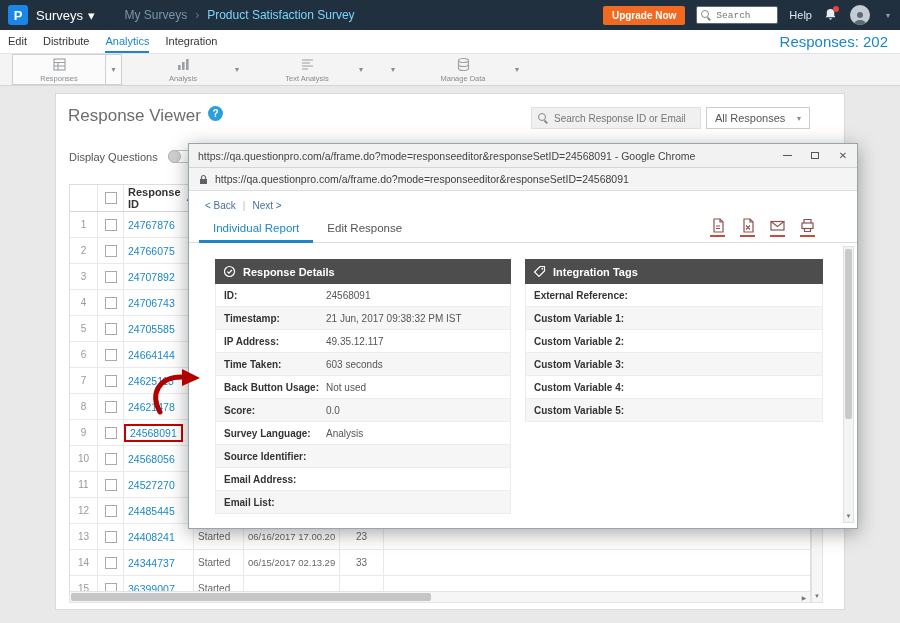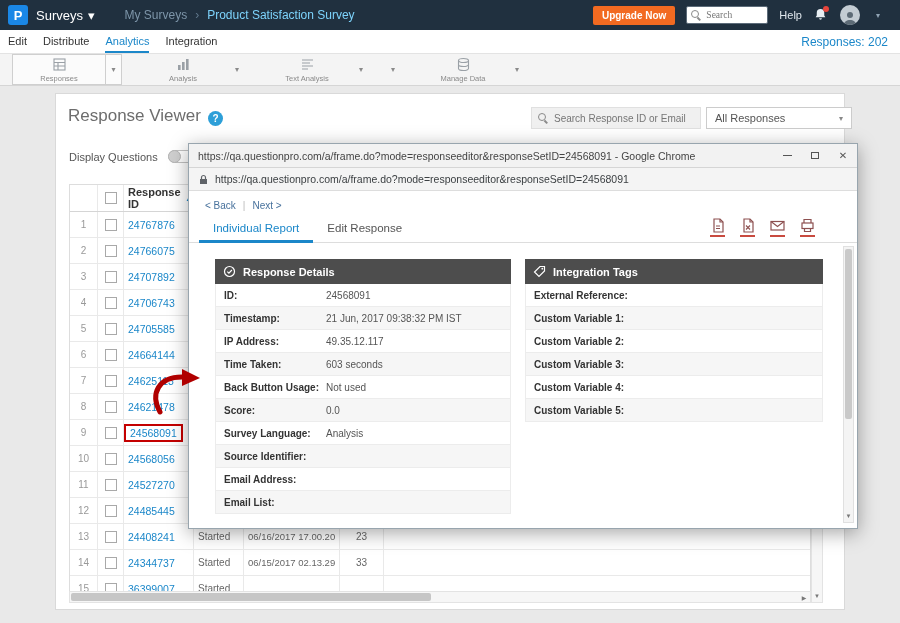--- a/index.html
+++ b/index.html
@@ -9,57 +9,57 @@
   
   #topbar{position:absolute;top:0;left:0;width:900px;height:30px;background:#20303f;display:flex;align-items:center;z-index:10}
   .logo{width:20px;height:20px;background:#1a87e6;border-radius:3px;color:#fff;font-weight:bold;display:flex;align-items:center;justify-content:center;font-size:13px;margin-left:8px;cursor:pointer}
   .product{display:flex;align-items:center;margin-left:8px;cursor:pointer}
   .product span{color:#fff;font-size:13px}
   .tb-caret{font-size:8px;color:#8fa3b3;margin-left:5px}
   .crumbs{display:flex;align-items:center;margin-left:30px;gap:8px}
   .crumb-parent{color:#7d95a9;font-size:12px;cursor:pointer}
   .crumb-sep{color:#60788c;font-size:12px}
   .crumb-current{color:#7dd3fc;font-size:12px}
-  .tb-right{margin-left:auto;display:flex;align-items:center;gap:11px;padding-right:20px}
+  .tb-right{margin-left:auto;display:flex;align-items:center;gap:11px;padding-right:10px}
   .upgrade{background:#f26a21;color:#fff;border:0;font-size:10px;font-weight:bold;padding:4px 9px;border-radius:2px;font-family:inherit;cursor:pointer}
   .tb-search{width:82px;height:18px;background:#fff;border:1px solid #5c6b79;border-radius:2px;display:flex;align-items:center;padding:0 4px;gap:4px}
-  .tb-search input{border:0;outline:none;background:transparent;width:58px;font-size:9.5px;color:#666;font-family:Liberation Serif, serif}
+  .tb-search input{border:0;outline:none;background:transparent;width:58px;font-size:9.5px;color:#666;font-family:Liberation Mono, monospace}
   .help{color:#dfe6ec;font-size:11px;cursor:pointer}
   .bell{position:relative;width:16px;height:16px;cursor:pointer}
   .bell .dot{position:absolute;top:-1px;right:0;width:6px;height:6px;background:#e7453c;border-radius:50%}
   .avatar{width:20px;height:20px;border-radius:50%;background:#c3ccd3;overflow:hidden;display:flex;align-items:flex-end;justify-content:center;cursor:pointer}
 
   
   .mag{position:relative;width:11px;height:11px;display:inline-block;flex:0 0 auto}
   .mag::before{content:"";position:absolute;width:6px;height:6px;border:1.5px solid #8a8a8a;border-radius:50%;left:0;top:0}
   .mag::after{content:"";position:absolute;width:4px;height:1.5px;background:#8a8a8a;transform:rotate(45deg);left:6px;top:8px}
 
   
   #navrow{position:absolute;top:30px;left:0;width:900px;height:23px;background:#fff;display:flex;align-items:stretch;padding:0 12px 0 8px}
   .ntab{font-size:11px;color:#333;margin-right:16px;display:flex;align-items:center;border-bottom:2px solid transparent;cursor:pointer}
   .ntab.active{color:#1b87c9;border-bottom-color:#1b87c9}
-  #resp-count{margin-left:auto;color:#1b87c9;font-size:12px;display:flex;align-items:center}
+  #resp-count{margin-left:auto;color:#1b87c9;font-size:15px;display:flex;align-items:center}
 
   
   #toolbar{position:absolute;top:53px;left:0;width:900px;height:33px;background:#f4f4f4;border-top:1px solid #e3e3e3;border-bottom:1px solid #d5d5d5;display:flex;align-items:stretch;padding-left:12px}
   .tg{display:flex;margin-right:14px;border:1px solid transparent}
   .tg.sel{background:#fbfbfb;border-color:#cfcfcf}
   .tg-main{width:92px;display:flex;flex-direction:column;align-items:center;justify-content:center;gap:2px;cursor:pointer}
   .tlabel{font-size:7.5px;color:#8a8a8a;white-space:nowrap}
   .tg-caret{width:16px;display:flex;align-items:center;justify-content:center;font-size:8px;color:#8a8a8a;cursor:pointer}
   .tg.sel .tg-caret{border-left:1px solid #cfcfcf}
   .ticon{flex:0 0 auto}
 
   
   #card{position:absolute;left:55px;top:93px;width:790px;height:517px;background:#fff;border:1px solid #d9d9d9;z-index:1}
-  #viewer-title{position:absolute;left:12px;top:12px;font-size:17px;color:#6d6d6d;font-weight:400;display:flex;align-items:flex-end;gap:7px}
+  #viewer-title{position:absolute;left:12px;top:12px;font-size:17px;color:#6d6d6d;font-weight:400;display:flex;align-items:flex-start;gap:7px}
   .qmark{width:15px;height:15px;border-radius:50%;background:#2d9fd8;color:#fff;font-size:10px;font-weight:bold;display:flex;align-items:center;justify-content:center;cursor:pointer}
   #viewer-search{position:absolute;left:475px;top:13px;width:170px;height:22px;background:#f0f0f0;border:1px solid #e0e0e0;display:flex;align-items:center;padding:0 6px;gap:5px}
   #viewer-search input{border:0;background:transparent;font-size:10px;color:#777;width:140px;outline:none;font-family:inherit}
-  #filter-dd{position:absolute;left:650px;top:13px;width:146px;height:22px;background:#fff;border:1px solid #ccc;display:flex;align-items:center;font-size:11px;color:#555;padding:0 8px;cursor:pointer}
+  #filter-dd{position:absolute;left:650px;top:13px;width:104px;height:22px;background:#fff;border:1px solid #ccc;display:flex;align-items:center;font-size:11px;color:#555;padding:0 8px;cursor:pointer}
   .dd-caret{margin-left:auto;font-size:8px;color:#888}
   #display-q{position:absolute;left:13px;top:56px;display:flex;align-items:center;gap:10px}
   #display-q .dq-label{font-size:11px;color:#555}
   .toggle{width:28px;height:13px;border:1px solid #c2c2c2;border-radius:7px;background:#fff;position:relative;cursor:pointer}
   .toggle .knob{position:absolute;left:-1px;top:-1px;width:13px;height:13px;border-radius:50%;background:#cfcfcf;border:1px solid #b5b5b5}
 
   
   #rtable{position:absolute;left:13px;top:90px;width:742px;border:1px solid #ddd;border-bottom:0;background:#fff}
   .thead{display:flex;height:27px;border-bottom:1px solid #d5d5d5;background:#fff;align-items:center}
   .trow{display:flex;height:26px;border-bottom:1px solid #e9e9e9}

